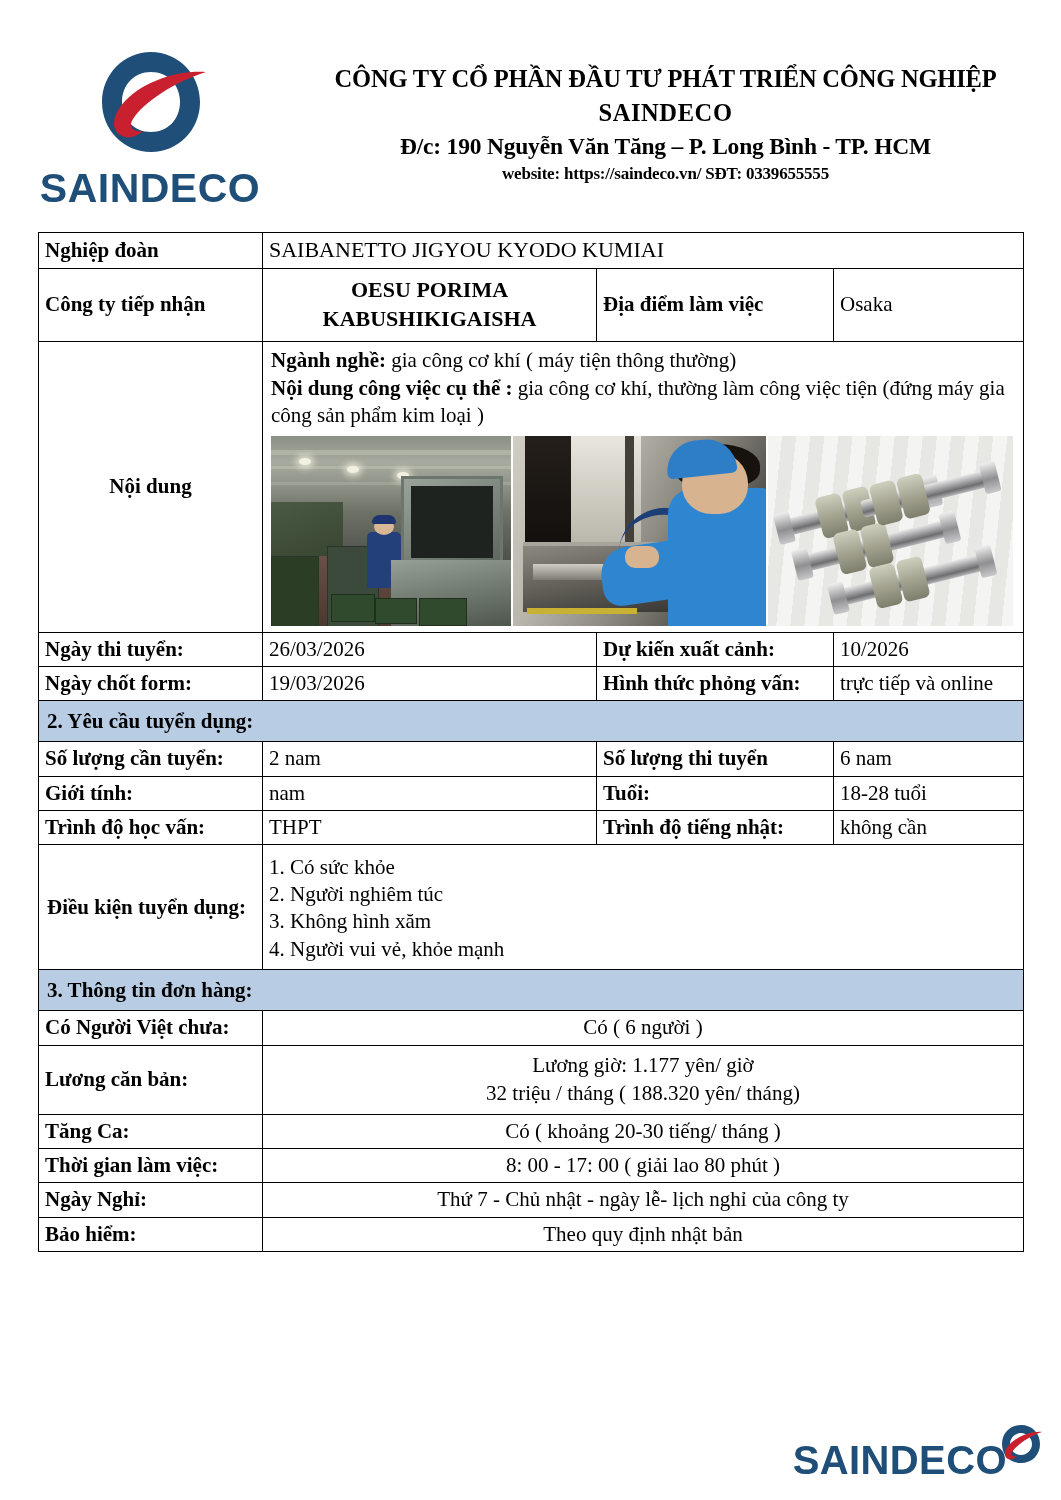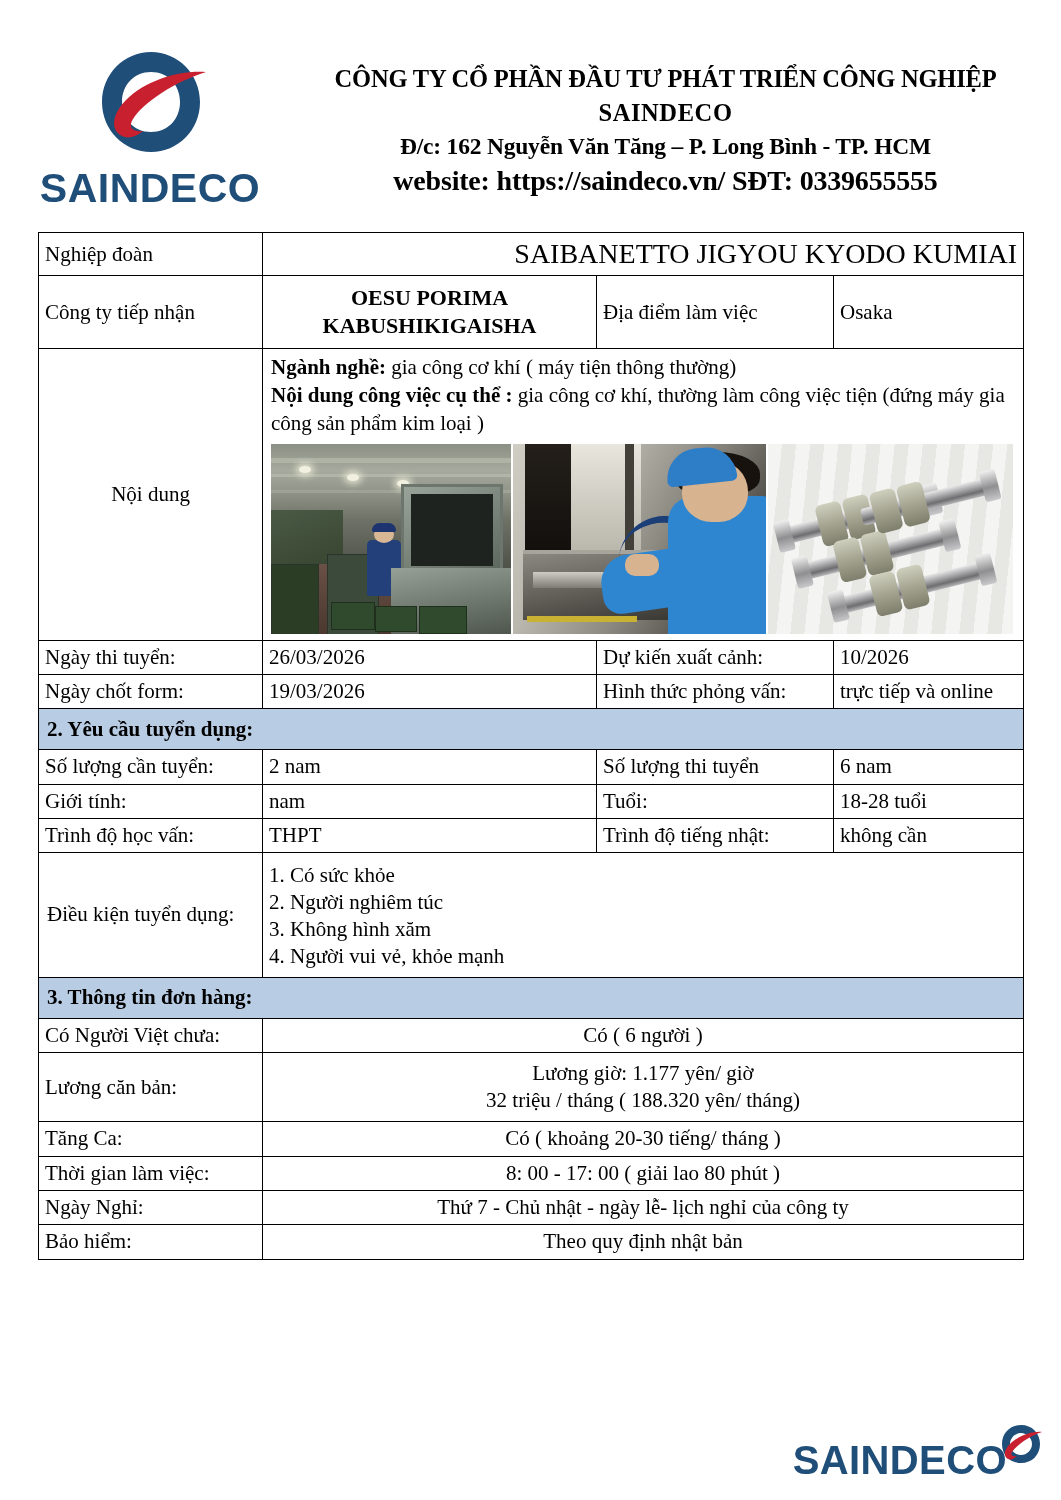--- a/index.html
+++ b/index.html
@@ -53,21 +53,21 @@
     padding-top: 62px;
     text-align: center;
     font-weight: 700;
     font-size: 24.5px;
     line-height: 1.38;
     letter-spacing: -0.2px;
     padding-right: 30px;
   }
   .header-text .line2 { letter-spacing: 0.6px; }
   .header-text .line3 { font-size: 23.5px; }
-  .header-text .line4 { font-size: 28px; }
+  .header-text .line4 { font-size: 17px; }
 
   
   .sheet {
     position: absolute;
     left: 38px;
     top: 232px;
     width: 985px;
   }
   table.doc {
     border-collapse: collapse;
@@ -83,21 +83,21 @@
     word-wrap: break-word;
   }
   .band {
     background: #b8cce4;
     font-weight: 700;
     font-size: 21.5px;
     height: 34px;
     padding-left: 8px !important;
   }
   .lbl {
-    font-weight: 400;
+    font-weight: 700;
     white-space: nowrap;
   }
   .val { font-weight: 400; }
   .ctr { text-align: center; }
   .mid { vertical-align: middle; }
   .tall { vertical-align: top; }
 
   
   .content-cell { padding: 5px 8px 6px 8px !important; margin-left: 46px; }
   .content-cell p {
@@ -301,39 +301,39 @@
                M63 24 C46 24 34 37 34 54 C34 71 46 84 63 84 C80 84 92 71 92 54 C92 37 80 24 63 24 Z" fill="#1f4e79" fill-rule="evenodd"></path>
       <path d="M118 24 C92 22 58 32 38 52 C24 66 22 82 34 88 C40 91 48 89 55 83
                C44 84 40 79 45 71 C55 55 86 34 118 24 Z" fill="#c8202e"></path>
     </svg>
     <div class="logo-word">SAINDECO</div>
   </div>
 
   <div class="header-text">
     <div class="line1">CÔNG TY CỔ PHẦN ĐẦU TƯ PHÁT TRIỂN CÔNG NGHIỆP</div>
     <div class="line2">SAINDECO</div>
-    <div class="line3">Đ/c: 162 Nguyễn Văn Tăng – P. Long Bình - TP. HCM</div>
+    <div class="line3">Đ/c: 190 Nguyễn Văn Tăng – P. Long Bình - TP. HCM</div>
     <div class="line4">website: https://saindeco.vn/  SĐT: 0339655555</div>
   </div>
 </div>
 
 <div class="sheet">
 <table class="doc">
   <colgroup>
     <col style="width:224px">
     <col style="width:334px">
     <col style="width:237px">
     <col style="width:190px">
   </colgroup>
 
   <tbody>
 
   <tr>
     <td class="lbl">Nghiệp đoàn</td>
-    <td class="val" colspan="3" style="font-size:28px;text-align:right;">SAIBANETTO JIGYOU KYODO KUMIAI</td>
+    <td class="val" colspan="3" style="font-size:22px;">SAIBANETTO JIGYOU KYODO KUMIAI</td>
   </tr>
 
   <tr>
     <td class="lbl" style="height:66px;">Công ty tiếp nhận</td>
     <td class="val" style="font-weight:700;font-size:22px;text-align:center;">OESU PORIMA KABUSHIKIGAISHA</td>
     <td class="lbl">Địa điểm làm việc</td>
     <td class="val">Osaka</td>
   </tr>
 
   <tr>

